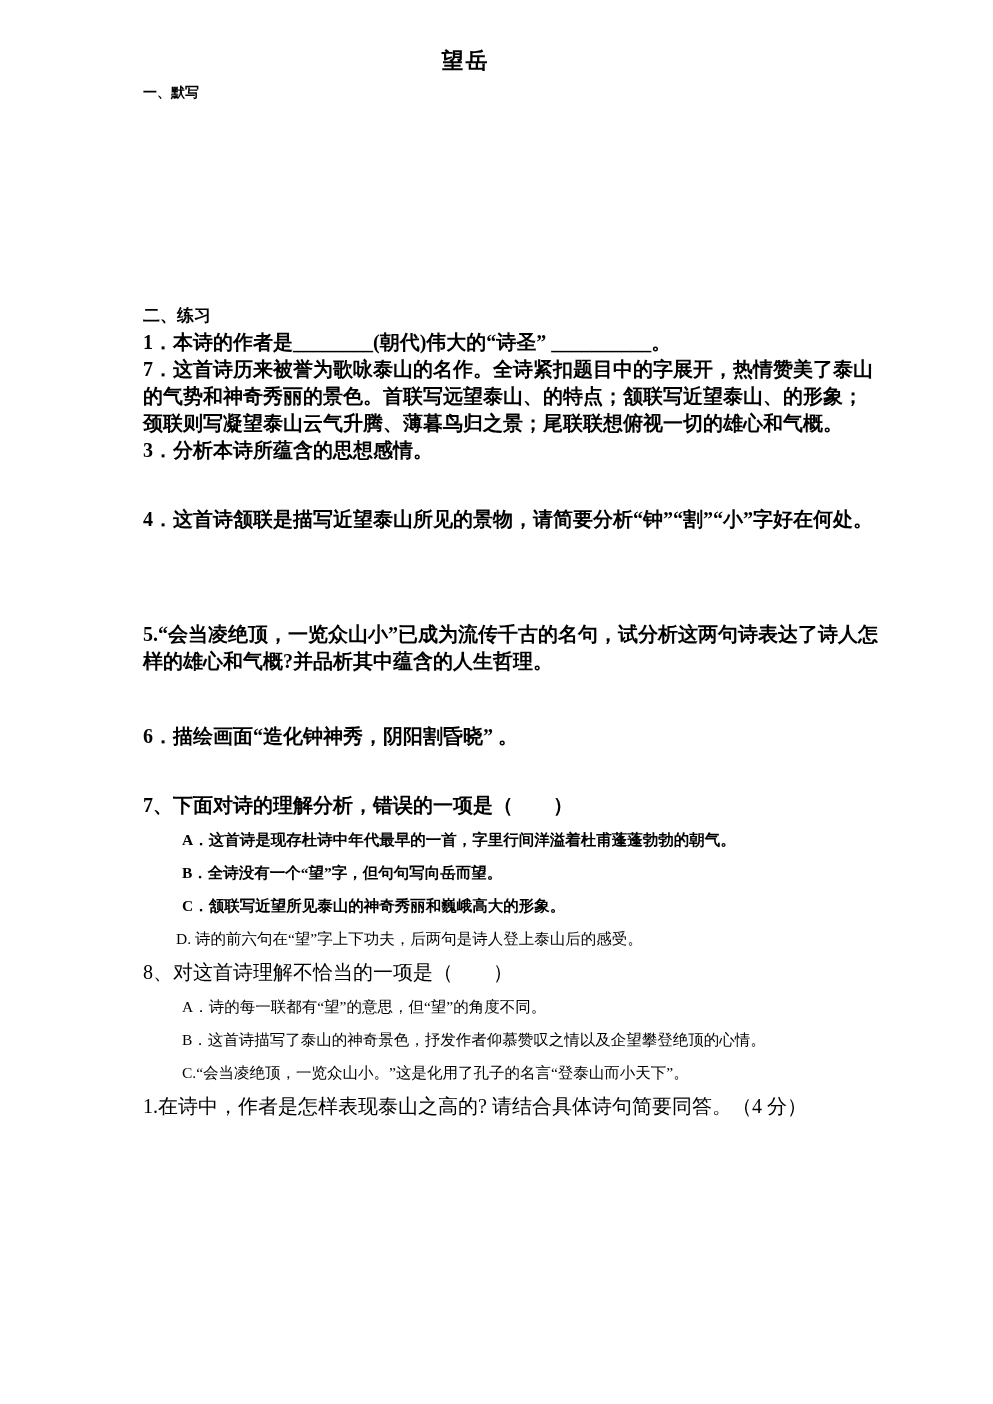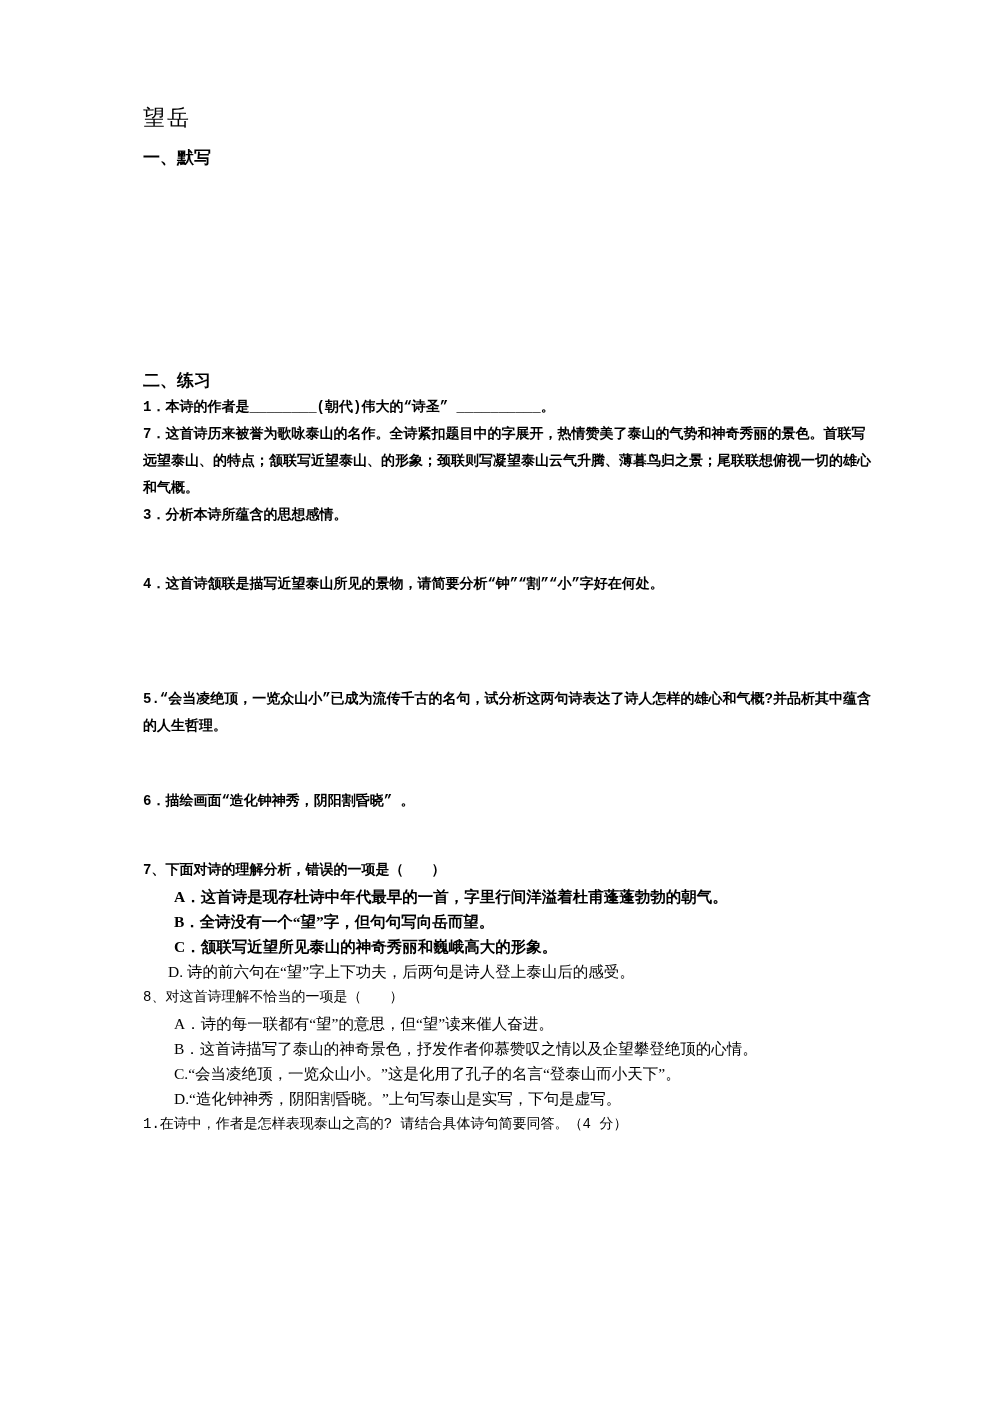--- a/index.html
+++ b/index.html
@@ -15,51 +15,50 @@
     font-family: "Liberation Serif", "DejaVu Serif", serif;
   }
   .page {
     box-sizing: border-box;
     width: 993px;
     height: 1404px;
     padding: 0 115px 0 143px;
   }
   .doc-title {
     margin: 0 90px 0 0;          
-    padding-top: 103px;
-    text-align: left;
+    padding-top: 46px;
+    text-align: center;
     font-size: 22px;
     line-height: 30px;
-    font-weight: normal;
+    font-weight: bold;
     letter-spacing: 2px;
   }
   .h-dictation {
-    margin-top: 12px;
-    font-size: 17px;
+    margin-top: 4px;
+    font-size: 14px;
     line-height: 26px;
     font-weight: bold;
   }
   .blank-space {
     height: 184px;
   }
   .h-exercise {
     font-size: 17px;
     line-height: 27px;
     font-weight: bold;
     margin-top: 12px;
   }
   .q {
     margin: 0;
-    font-size: 14px;
+    font-size: 20px;
     line-height: 27px;
-    font-family: Liberation Mono, monospace;
   }
   .bold { font-weight: bold; }
   .opt {
-    margin: 0;
+    margin: 8px;
     font-size: 15.5px;
     line-height: 25px;
   }
   .ind2  { padding-left: 31px; }   
   .indD  { padding-left: 25px; }   
   .ind1  { text-indent: 16px; }    
   .ind1b { text-indent: 12px; }    
   .gap-after-q3 { margin-bottom: 42px; }
   .gap-after-q4 { margin-bottom: 88px; margin-top: 16px; }
   .gap-after-q5 { margin-bottom: 34px; }
@@ -93,22 +92,21 @@
   <div>
     <p class="q bold">7、下面对诗的理解分析，错误的一项是（　　）</p>
     <p class="opt bold ind2">A．这首诗是现存杜诗中年代最早的一首，字里行间洋溢着杜甫蓬蓬勃勃的朝气。</p>
     <p class="opt bold ind2">B．全诗没有一个“望”字，但句句写向岳而望。</p>
     <p class="opt bold ind2">C．颔联写近望所见泰山的神奇秀丽和巍峨高大的形象。</p>
     <p class="opt indD">D. 诗的前六句在“望”字上下功夫，后两句是诗人登上泰山后的感受。</p>
   </div>
 
   <div>
     <p class="q">8、对这首诗理解不恰当的一项是（　　）</p>
-    <p class="opt ind2">A．诗的每一联都有“望”的意思，但“望”读来催人奋进。</p>
+    <p class="opt ind2">A．诗的每一联都有“望”的意思，但“望”的角度不同。</p>
     <p class="opt ind2">B．这首诗描写了泰山的神奇景色，抒发作者仰慕赞叹之情以及企望攀登绝顶的心情。</p>
     <p class="opt ind2">C.“会当凌绝顶，一览众山小。”这是化用了孔子的名言“登泰山而小天下”。</p>
-    <p class="opt ind2">D.“造化钟神秀，阴阳割昏晓。”上句写泰山是实写，下句是虚写。</p>
   </div>
 
 
   <p class="q">1.在诗中，作者是怎样表现泰山之高的? 请结合具体诗句简要同答。（4 分）</p>
 
 </div>
 
 </body></html>

